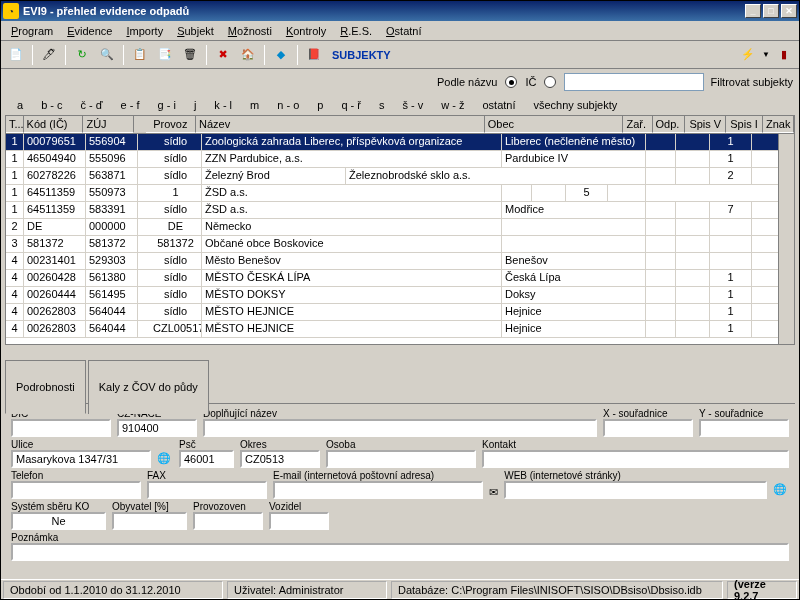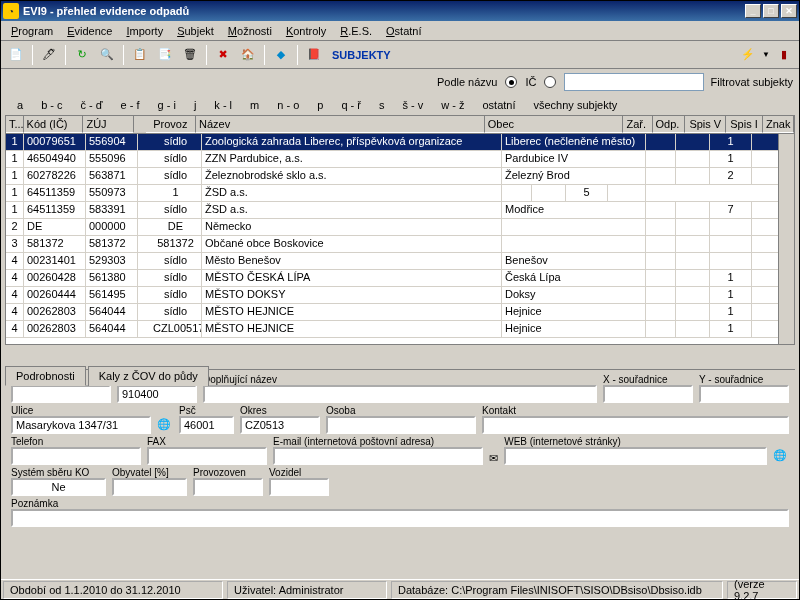--- a/index.html
+++ b/index.html
@@ -23,21 +23,21 @@
 .grid { flex:0 0 auto; background:#fff; border:1px solid #808080; margin:0 4px; height:230px; display:flex; flex-direction:column; position:relative; }
 .ghead { display:flex; background:#d4d0c8; height:18px; border-bottom:1px solid #808080; }
 .gcell-h { border-right:1px solid #808080; border-bottom:1px solid #fff; padding:2px 3px; overflow:hidden; white-space:nowrap; background:#d4d0c8; }
 .gbody { flex:1; overflow:hidden; }
 .grow { display:flex; height:17px; border-bottom:1px solid #d4d0c8; }
 .grow.sel { background:#0a246a; color:#fff; }
 .gcell { border-right:1px solid #d4d0c8; padding:1px 3px; overflow:hidden; white-space:nowrap; }
 .c0{width:18px;text-align:center;} .c1{width:62px;} .c2{width:52px;} .c3{width:52px;text-align:center;margin-left:12px;} .c4{width:300px;} .c5{width:144px;} .c6{width:30px;} .c7{width:34px;} .c8{width:42px;text-align:center;} .c9{width:38px;text-align:center;} .c10{width:32px;}
 .vscroll { width:16px; background:#d4d0c8; border-left:1px solid #808080; position:absolute; right:0; top:18px; bottom:0; }
 .tabs { display:flex; padding:4px 4px 0 4px; gap:0; }
-.tab { padding:3px 10px; background:#d4d0c8; border:1px solid #808080; border-bottom:none; margin-right:2px; position:relative; top:17px; }
+.tab { padding:20px 10px; background:#d4d0c8; border:1px solid #808080; border-bottom:none; margin-right:2px; position:relative; top:11px; }
 .tab.active { background:#d4d0c8; border-bottom:1px solid #d4d0c8; z-index:2; }
 .detail { flex:1; border-top:1px solid #808080; margin:0 4px; padding:4px 6px; display:flex; flex-direction:column; gap:2px; }
 .drow { display:flex; gap:6px; align-items:flex-end; }
 .fld { display:flex; flex-direction:column; }
 .fld label { font-size:10px; }
 .fld input { height:18px; border:2px inset #fff; background:#fff; padding:0 3px; }
 .statusbar { height:20px; background:#d4d0c8; border-top:1px solid #fff; display:flex; align-items:center; padding:0 2px; gap:4px; }
 .statusbar .panel { border:1px inset #fff; padding:2px 6px; height:18px; display:flex; align-items:center; }
 .radio { width:12px;height:12px;border-radius:50%;border:1px solid #404040;background:#fff;display:inline-flex;align-items:center;justify-content:center;margin:0 2px; }
 .radio.on::after{content:"";width:5px;height:5px;border-radius:50%;background:#000;}
@@ -157,22 +157,22 @@
         <div class="gcell c6"></div>
         <div class="gcell c7"></div>
         <div class="gcell c8">1</div>
         <div class="gcell c9"></div>
       </div>
       <div class="grow">
         <div class="gcell c0">1</div>
         <div class="gcell c1">60278226</div>
         <div class="gcell c2">563871</div>
         <div class="gcell c3">sídlo</div>
+        <div class="gcell c5">Železný Brod</div>
         <div class="gcell c4">Železnobrodské sklo a.s.</div>
-        <div class="gcell c5">Železný Brod</div>
         <div class="gcell c6"></div>
         <div class="gcell c7"></div>
         <div class="gcell c8">2</div>
         <div class="gcell c9"></div>
       </div>
       <div class="grow">
         <div class="gcell c0">1</div>
         <div class="gcell c1">64511359</div>
         <div class="gcell c2">550973</div>
         <div class="gcell c3">1</div>
@@ -376,14 +376,14 @@
         <label>Poznámka</label>
         <input value="" style="">
       </div>
   </div>
 </div>
 
 <div class="statusbar">
   <div class="panel" style="flex:0 0 220px;">Období od 1.1.2010 do 31.12.2010</div>
   <div class="panel" style="flex:0 0 160px;">Uživatel: Administrator</div>
   <div class="panel" style="flex:1;">Databáze: C:\Program Files\INISOFT\SISO\DBsiso\Dbsiso.idb</div>
-  <div class="panel" style="flex:0 0 70px;">(verze 9.2.7</div>
+  <div class="panel" style="flex:0 0 70px;font-weight:bold;">(verze 9.2.7</div>
 </div>
 
 </body></html>

